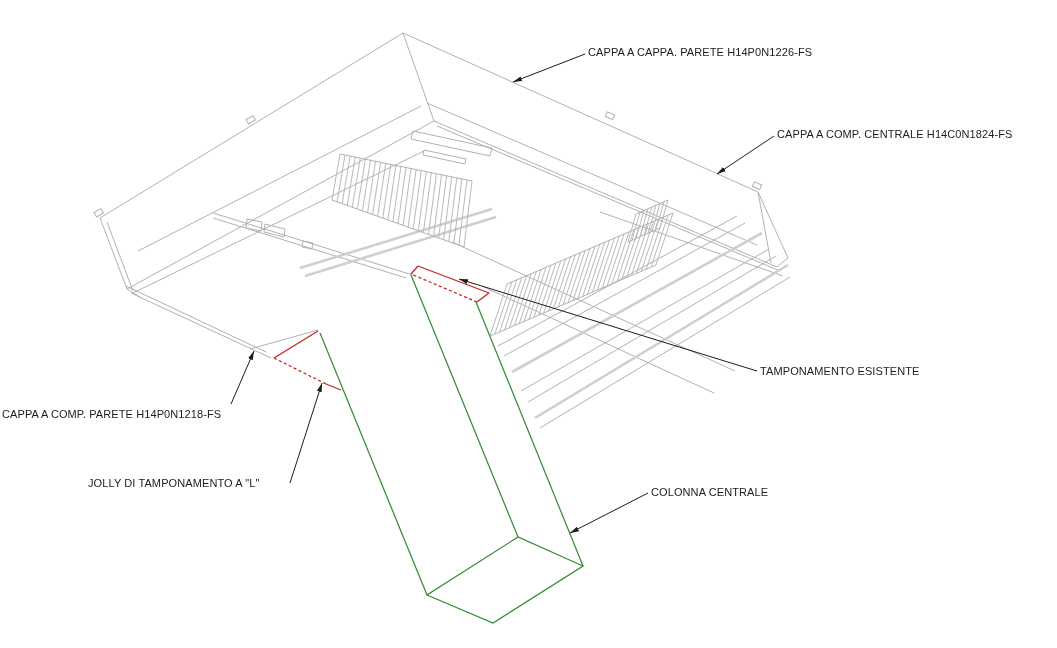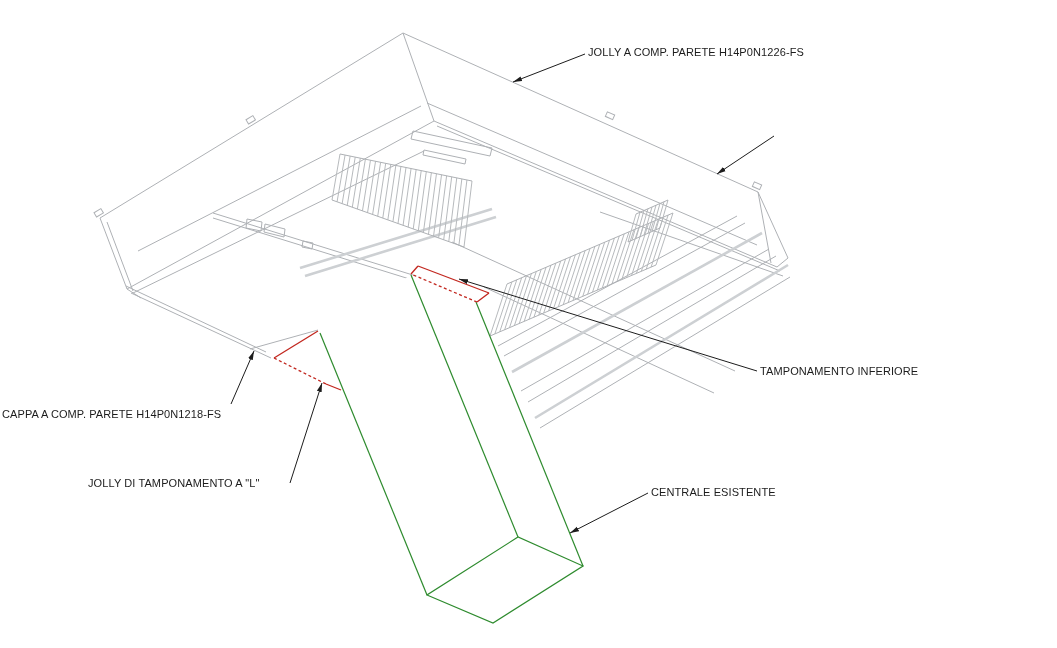--- a/index.html
+++ b/index.html
@@ -150,18 +150,19 @@
       <line x1="326" y1="384" x2="341" y2="390" stroke="#c2271f" stroke-width="1.3"></line>
       <line x1="274" y1="358" x2="326" y2="384" stroke="#c2271f" stroke-width="1.3" stroke-dasharray="3,2.5"></line>
       <line x1="585" y1="54" x2="513" y2="82" stroke="#1c1c1c" stroke-width="1" marker-end="url(#arrow)"></line>
       <line x1="774" y1="136" x2="717" y2="174" stroke="#1c1c1c" stroke-width="1" marker-end="url(#arrow)"></line>
       <line x1="757" y1="371" x2="459" y2="279" stroke="#1c1c1c" stroke-width="1" marker-end="url(#arrow)"></line>
       <line x1="231" y1="404" x2="254" y2="351" stroke="#1c1c1c" stroke-width="1" marker-end="url(#arrow)"></line>
       <line x1="290" y1="483" x2="322" y2="383" stroke="#1c1c1c" stroke-width="1" marker-end="url(#arrow)"></line>
       <line x1="648" y1="493" x2="570" y2="533" stroke="#1c1c1c" stroke-width="1" marker-end="url(#arrow)"></line>
     </svg>
 
-  <div class="cad-label" style="left: 588px; top: 46px;">JOLLY A COMP. PARETE H14P0N1226-FS</div>
-  <div class="cad-label" style="left: 760px; top: 365px;">TAMPONAMENTO INFERIORE</div>
+  <div class="cad-label" style="left: 588px; top: 46px;">CAPPA A CAPPA. PARETE H14P0N1226-FS</div>
+  <div class="cad-label" style="left: 777px; top: 128px;">CAPPA A COMP. CENTRALE H14C0N1824-FS</div>
+  <div class="cad-label" style="left: 760px; top: 365px;">TAMPONAMENTO ESISTENTE</div>
   <div class="cad-label" style="left: 2px; top: 408px;">CAPPA A COMP. PARETE H14P0N1218-FS</div>
   <div class="cad-label" style="left: 88px; top: 477px;">JOLLY DI TAMPONAMENTO A "L"</div>
-  <div class="cad-label" style="left: 651px; top: 486px;">CENTRALE ESISTENTE</div>
+  <div class="cad-label" style="left: 651px; top: 486px;">COLONNA CENTRALE</div>
 </div>
 
 </body></html>

